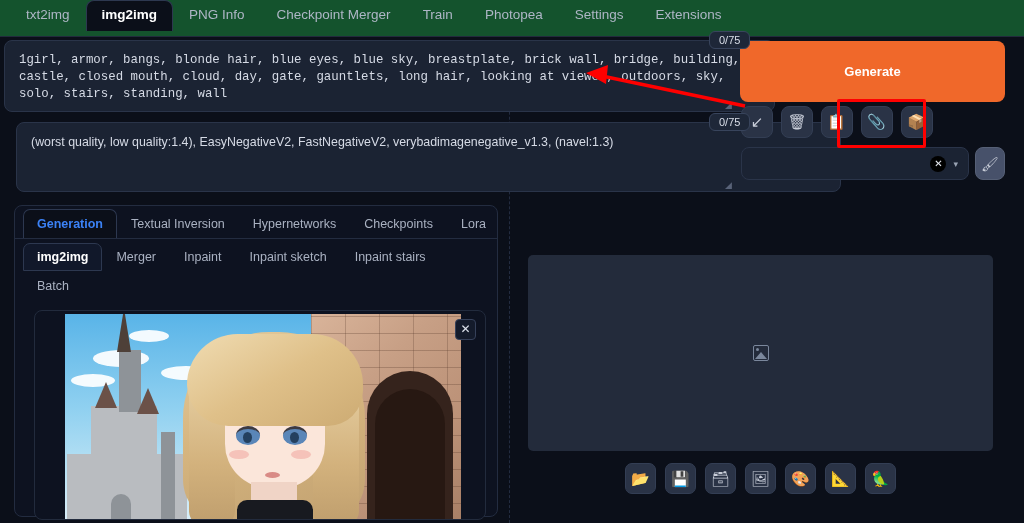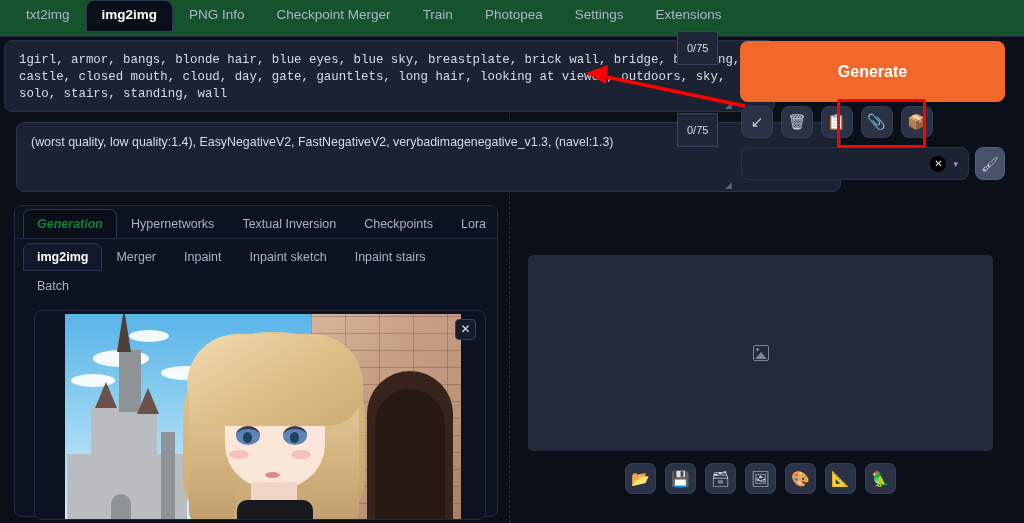--- a/index.html
+++ b/index.html
@@ -58,35 +58,36 @@
   #negative-prompt { left: 16px; top: 122px; width: 825px; height: 70px; }
   .resize-grip {
     position: absolute; right: 3px; bottom: 2px;
     width: 10px; height: 10px;
     color: #586278; font-size: 9px; line-height: 10px; text-align: right;
   }
   .token-chip {
     position: absolute;
     background: #1e2738;
     border: 1px solid #38445c;
-    border-radius: 0;
+    border-radius: 6px;
     font-size: 11px;
     color: #d9dee8;
-    padding: 10px 9px;
+    padding: 2px 9px;
     z-index: 6;
+    margin-left: 32px;
   }
   #token-pos { left: 677px; top: 31px; }
   #token-neg { left: 677px; top: 113px; }
 
   
   #generate-button {
     position: absolute; left: 740px; top: 41px; width: 265px; height: 61px;
     background: #f0682a;
     border: none; border-radius: 8px;
-    color: #ffffff; font-size: 16px; font-weight: bold;
+    color: #ffffff; font-size: 13px; font-weight: bold;
     font-family: "Liberation Sans", sans-serif;
     cursor: pointer;
   }
 
   
   .iconrow { position: absolute; left: 741px; top: 106px; display: flex; gap: 8px; }
   .iconbtn {
     width: 32px; height: 32px;
     background: #2a3346;
     border: 1px solid #333e54;
@@ -130,22 +131,22 @@
   .tabrow-l1 {
     display: flex; align-items: flex-end; height: 33px;
     border-bottom: 1px solid #232c40; padding-left: 8px;
   }
   .tabrow-l1 .t {
     font-size: 12.5px; color: #aab2c2; padding: 7px 13px 7px 13px;
     border: 1px solid transparent; border-bottom: none;
     border-radius: 7px 7px 0 0; cursor: pointer; white-space: nowrap;
   }
   .tabrow-l1 .t.active {
-    color: #15803d; font-weight: bold;
-    background: #0b0f19; border-color: #2d3850; font-style: italic;
+    color: #3b82f6; font-weight: bold;
+    background: #0b0f19; border-color: #2d3850;
   }
   .tabrow-l2 {
     display: flex; flex-wrap: wrap; align-items: flex-end;
     padding: 4px 0 0 8px; row-gap: 1px;
   }
   .tabrow-l2 .t {
     font-size: 12.5px; color: #aab2c2; padding: 6px 13px;
     border: 1px solid transparent; border-radius: 7px 7px 0 0;
     cursor: pointer; white-space: nowrap;
   }
@@ -304,22 +305,22 @@
 
   <div id="styles-dropdown" title="Styles">
     <div class="clear-x">✕</div>
     <div class="caret">▾</div>
   </div>
   <div id="style-edit-button">🖌</div>
 
   <div id="gen-panel">
     <div class="tabrow-l1">
       <div class="t active">Generation</div>
+      <div class="t">Textual Inversion</div>
       <div class="t">Hypernetworks</div>
-      <div class="t">Textual Inversion</div>
       <div class="t">Checkpoints</div>
       <div class="t">Lora</div>
     </div>
     <div class="tabrow-l2">
       <div class="t active">img2img</div>
       <div class="t">Merger</div>
       <div class="t">Inpaint</div>
       <div class="t">Inpaint sketch</div>
       <div class="t">Inpaint stairs</div>
       <div class="t">Batch</div>

